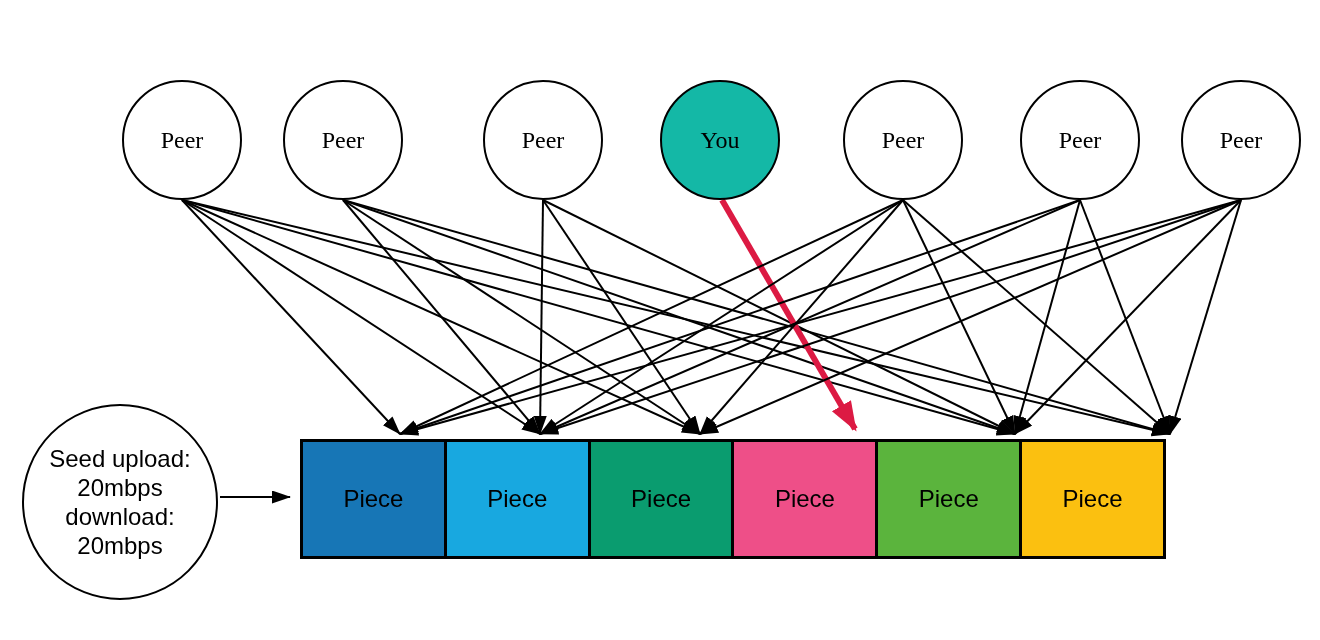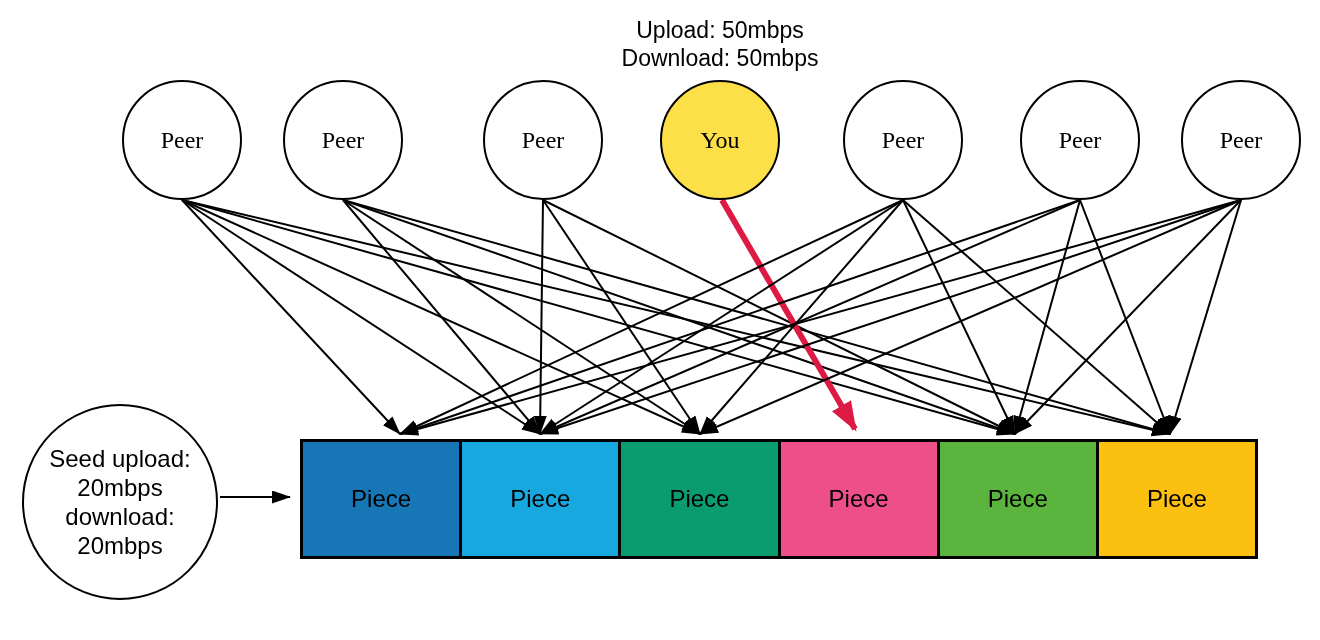--- a/index.html
+++ b/index.html
@@ -20,21 +20,21 @@
     display:flex;align-items:center;justify-content:center;
     font-size:24px;background:#fff;font-family:Liberation Serif, serif;
   }
   .seed-circle{
     position:absolute;left:22px;top:404px;width:196px;height:196px;z-index:2;
     box-sizing:border-box;border:2px solid #000;border-radius:50%;
     display:flex;flex-direction:column;align-items:center;justify-content:center;
     font-size:24px;line-height:29px;text-align:center;background:#fff;
   }
   .pieces-row{
-    position:absolute;left:300px;top:439px;width:958px;height:120px;z-index:2;
+    position:absolute;left:300px;top:439px;width:866px;height:120px;z-index:2;
     box-sizing:border-box;border:3px solid #000;display:flex;
   }
   .piece{
     flex:1 1 0;display:flex;align-items:center;justify-content:center;
     font-size:24px;color:#000;
   }
   .piece + .piece{border-left:3px solid #000;}
   .file-caption{
     position:absolute;left:300px;top:570px;width:958px;z-index:2;
     text-align:center;font-size:24px;
@@ -79,30 +79,26 @@
         <line x1="1080" y1="200" x2="1170" y2="434" stroke="#000000" stroke-width="2" marker-end="url(#arrowhead)"></line>
         <line x1="1241" y1="200" x2="400" y2="434" stroke="#000000" stroke-width="2" marker-end="url(#arrowhead)"></line>
         <line x1="1241" y1="200" x2="540" y2="434" stroke="#000000" stroke-width="2" marker-end="url(#arrowhead)"></line>
         <line x1="1241" y1="200" x2="700" y2="434" stroke="#000000" stroke-width="2" marker-end="url(#arrowhead)"></line>
         <line x1="1241" y1="200" x2="1015" y2="434" stroke="#000000" stroke-width="2" marker-end="url(#arrowhead)"></line>
         <line x1="1241" y1="200" x2="1170" y2="434" stroke="#000000" stroke-width="2" marker-end="url(#arrowhead)"></line>
         <line x1="220" y1="497" x2="290" y2="497" stroke="#000000" stroke-width="2" marker-end="url(#arrowhead)"></line>
       </g>
   </svg>
 
-  <div class="you-caption">
-    <div>Upload: 50mbps</div>
-    <div>Download: 50mbps</div>
-  </div>
 
   <div id="peers">
       <div class="circle" style="left: 122px; top: 80px; height: 120px; width: 120px; background: rgb(255, 255, 255); border-color: rgb(0, 0, 0);">Peer</div>
       <div class="circle" style="left: 283px; top: 80px; height: 120px; width: 120px; background: rgb(255, 255, 255); border-color: rgb(0, 0, 0);">Peer</div>
       <div class="circle" style="left: 483px; top: 80px; height: 120px; width: 120px; background: rgb(255, 255, 255); border-color: rgb(0, 0, 0);">Peer</div>
-      <div class="circle" style="left: 660px; top: 80px; height: 120px; width: 120px; background: #fde047; border-color: rgb(0, 0, 0);">You</div>
+      <div class="circle" style="left: 660px; top: 80px; height: 120px; width: 120px; background: #14b8a6; border-color: rgb(0, 0, 0);">You</div>
       <div class="circle" style="left: 843px; top: 80px; height: 120px; width: 120px; background: rgb(255, 255, 255); border-color: rgb(0, 0, 0);">Peer</div>
       <div class="circle" style="left: 1020px; top: 80px; height: 120px; width: 120px; background: rgb(255, 255, 255); border-color: rgb(0, 0, 0);">Peer</div>
       <div class="circle" style="left: 1181px; top: 80px; height: 120px; width: 120px; background: rgb(255, 255, 255); border-color: rgb(0, 0, 0);">Peer</div>
     </div>
 
   <div class="seed-circle">
     <div>Seed upload:</div>
     <div>20mbps</div>
     <div>download:</div>
     <div>20mbps</div>

